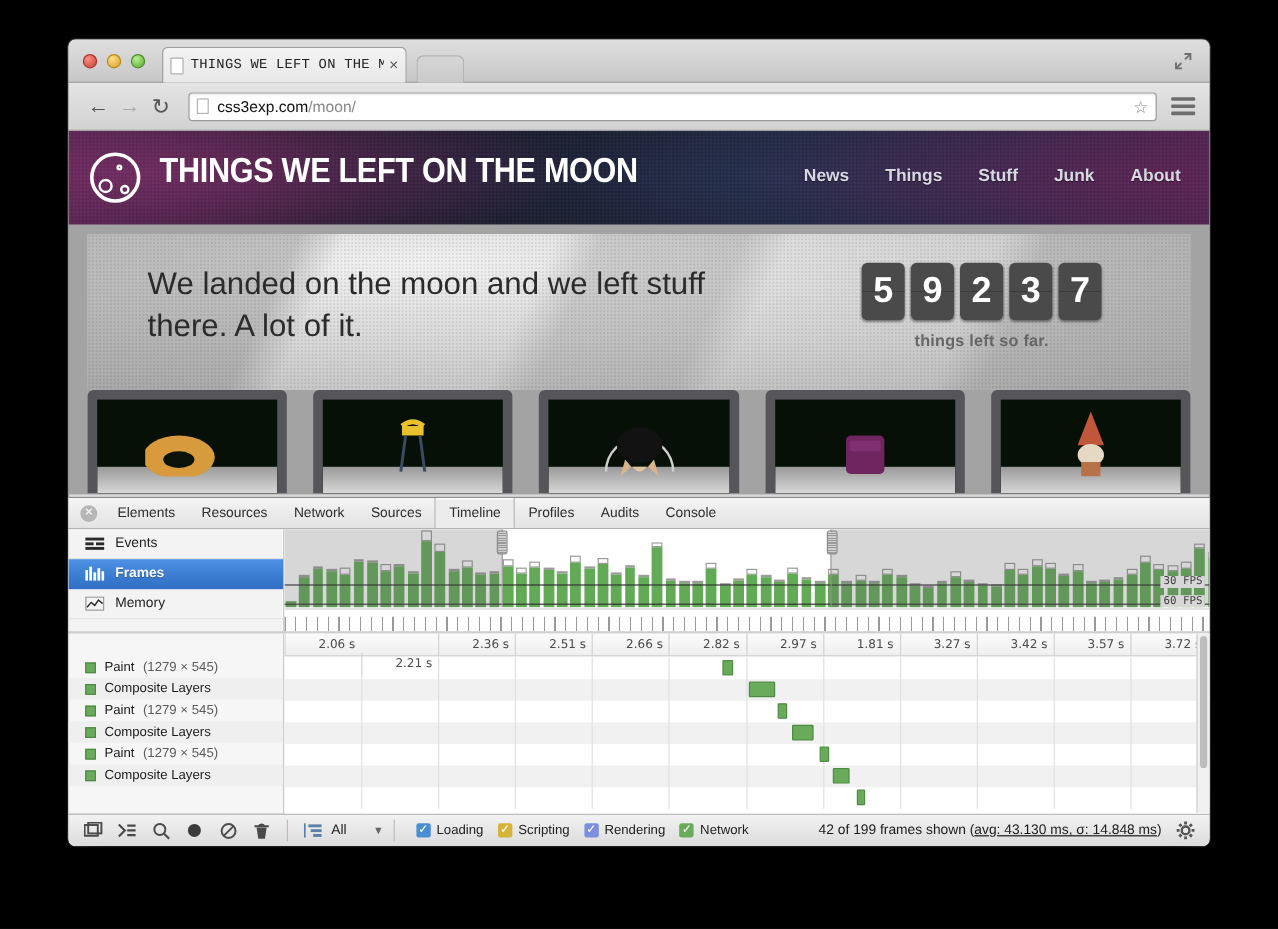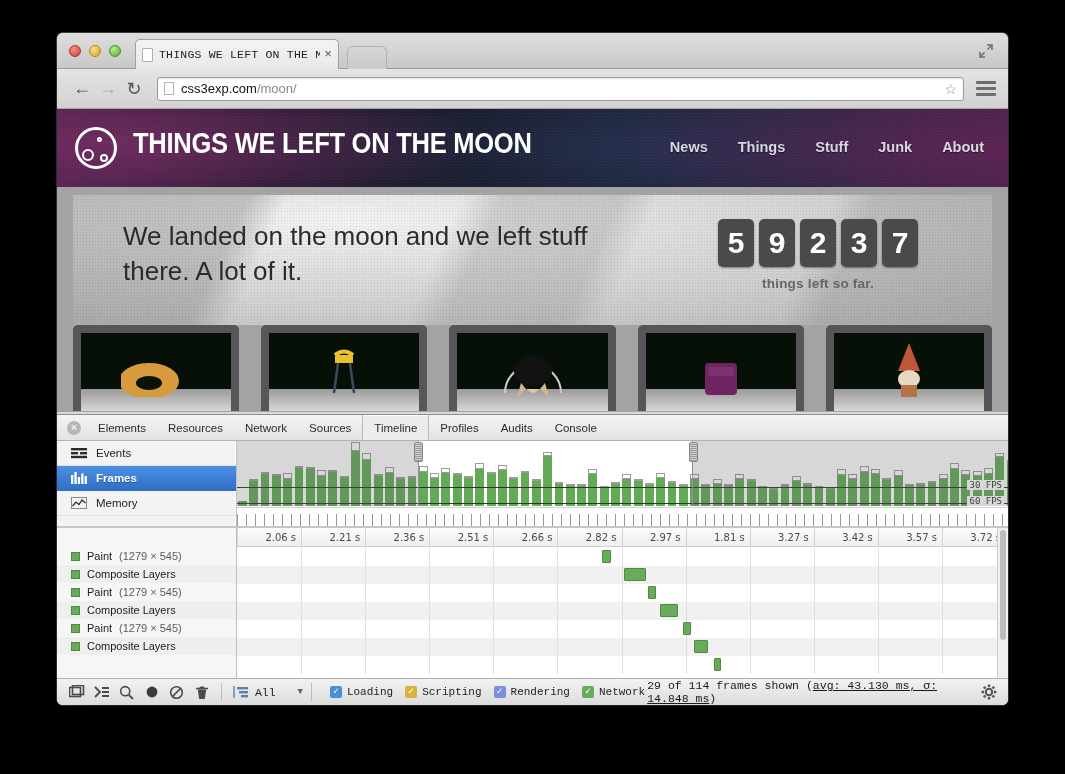--- a/index.html
+++ b/index.html
@@ -308,21 +308,21 @@
     position:absolute; top:2px; height: 13px;
     background:#6aab5b; border:1px solid #4e8a42; border-radius:1px;
   }
 
   
   #dt-status {
     height: 27px; flex:0 0 auto;
     background: linear-gradient(#f2f2f2,#dcdcdc);
     border-top: 1px solid #b0b0b0;
     display:flex; align-items:center; padding: 0 8px; gap: 2px;
-    font-size: 11px; color:#222;font-family:Liberation Mono, monospace;
+    font-size: 11px; color:#222;
   }
   .sb-btn {
     width: 26px; height: 21px; display:flex; align-items:center; justify-content:center;
     color:#4a4a4a; cursor:pointer;
   }
   .sb-sep { width:1px; height:18px; background:#bdbdbd; margin: 0 6px; }
   #sb-filter { display:flex; align-items:center; gap:6px; cursor:pointer; }
   #sb-filter .label { font-size: 11.5px; }
   #sb-filter .caret { font-size: 9px; color:#666; margin-left: 16px;}
   .sb-check { display:flex; align-items:center; gap:5px; margin-left: 10px; cursor:pointer; }
@@ -841,21 +841,21 @@
           <div class="rec-row">
             <span class="rec-sq"></span>
             <span>Composite Layers</span>
             <span class="dim"></span>
           </div>
         </div>
 
         <div id="rec-main">
           <div id="rec-ruler">
               <div class="ruler-cell" style="left: 0px; width: 64.0833px;">2.06 s</div>
-              <div class="ruler-cell" style="left: 64.0833px; width: 64.0833px;">2.21 s</div>
+              <div class="ruler-cell" style="left: 64.0833px; width: 64.0833px; margin-top: 16px;">2.21 s</div>
               <div class="ruler-cell" style="left: 128.167px; width: 64.0833px;">2.36 s</div>
               <div class="ruler-cell" style="left: 192.25px; width: 64.0833px;">2.51 s</div>
               <div class="ruler-cell" style="left: 256.333px; width: 64.0833px;">2.66 s</div>
               <div class="ruler-cell" style="left: 320.417px; width: 64.0833px;">2.82 s</div>
               <div class="ruler-cell" style="left: 384.5px; width: 64.0833px;">2.97 s</div>
               <div class="ruler-cell" style="left: 448.583px; width: 64.0833px;">1.81 s</div>
               <div class="ruler-cell" style="left: 512.667px; width: 64.0833px;">3.27 s</div>
               <div class="ruler-cell" style="left: 576.75px; width: 64.0833px;">3.42 s</div>
               <div class="ruler-cell" style="left: 640.833px; width: 64.0833px;">3.57 s</div>
               <div class="ruler-cell" style="left: 704.917px; width: 64.0833px;">3.72 s</div>
@@ -1027,21 +1027,21 @@
         </label>
         <label class="sb-check">
           <span class="box" style="background:#7b8ee0">✓</span>
           <span>Rendering</span>
         </label>
         <label class="sb-check">
           <span class="box" style="background:#6aab5b">✓</span>
           <span>Network</span>
         </label>
 
-        <div id="sb-summary"><span>29 of 114 frames shown (</span><span class="u">avg: 43.130 ms, σ: 14.848 ms</span><span>)</span></div>
+        <div id="sb-summary"><span>42 of 199 frames shown (</span><span class="u">avg: 43.130 ms, σ: 14.848 ms</span><span>)</span></div>
         <div id="sb-gear">
           <svg width="16" height="16" viewBox="0 0 16 16">
               <circle cx="8" cy="8" r="3.2" fill="none" stroke="#555" stroke-width="2"></circle>
               <g stroke="#555" stroke-width="2.4">
                 <path d="M8 0.6 v2.4 M8 13 v2.4 M0.6 8 h2.4 M13 8 h2.4 M2.8 2.8 l1.7 1.7 M11.5 11.5 l1.7 1.7 M13.2 2.8 l-1.7 1.7 M4.5 11.5 l-1.7 1.7"></path>
               </g>
             </svg>
         </div>
       </div>
 

